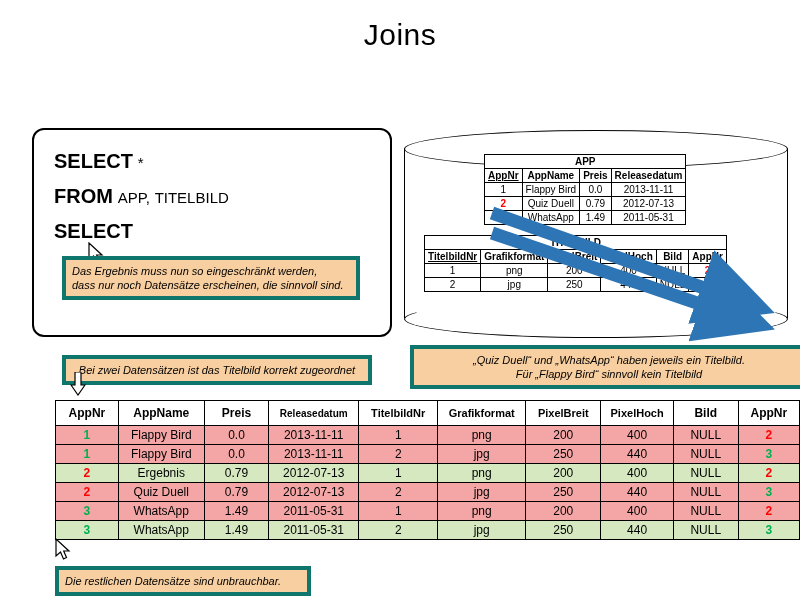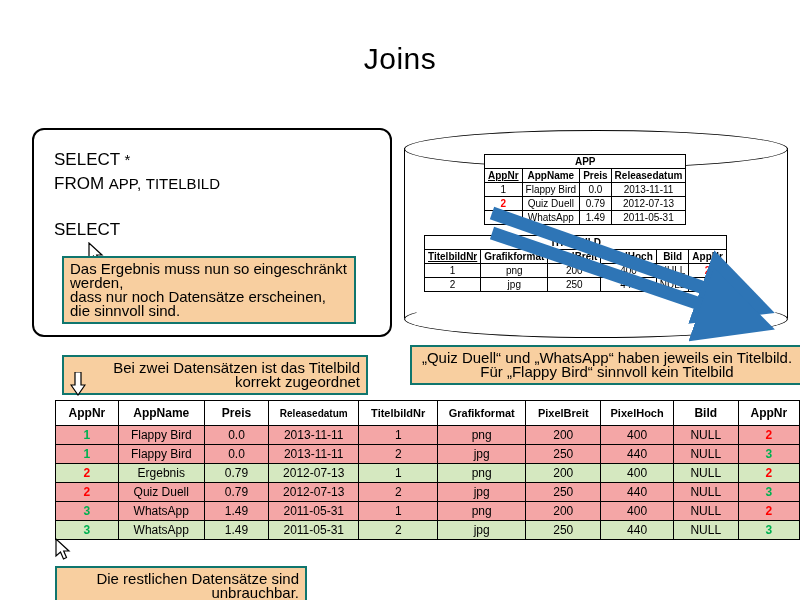--- a/index.html
+++ b/index.html
@@ -7,49 +7,50 @@
     width:800px;height:600px;position:relative;overflow:hidden;
     background:#ffffff;
     font-family:"Liberation Sans", sans-serif;
     color:#000;
   }
   .abs{position:absolute;}
 
   
   #title{
     left:0;top:18px;width:800px;text-align:center;
-    font-size:30px;font-weight:400;letter-spacing:0.5px;margin-top:24px;
+    font-size:30px;font-weight:400;letter-spacing:0.5px;
   }
 
   
   #select-box{
     left:32px;top:128px;width:356px;height:205px;
     border:2px solid #000;border-radius:12px;background:#fff;
   }
   .sql-line{position:absolute;left:20px;font-size:17px;}
-  .kw{font-weight:normal;font-size:17px;}
+  .kw{font-weight:bold;font-size:20px;}
   .tbl{font-size:15px;}
   #sql1{top:20px;}
-  #sql2{top:44px;}
+  #sql2{top:55px;}
   #sql3{top:90px;}
 
   
   .cursor{position:absolute;width:18px;height:24px;}
   .cursor svg{display:block;}
 
   
   .callout{
-    position:absolute;background:#f8cfa0;border:2px solid #0f766e;
-    font-size:15px;line-height:14px;padding:4px 6px;color:#000;
+    position:absolute;background:#f8cfa0;border:4px solid #0f766e;
+    font-size:11px;line-height:14px;padding:4px 6px;color:#000;
     text-align:center;
+    font-style:italic;
   }
   #callout1{left:62px;top:256px;width:278px;text-align:left;}
-  #callout2{left:62px;top:355px;width:290px;text-align:right;}
+  #callout2{left:62px;top:355px;width:290px;text-align:center;}
   #callout3{left:410px;top:345px;width:378px;}
-  #callout4{left:55px;top:566px;width:236px;text-align:right;}
+  #callout4{left:55px;top:566px;width:236px;text-align:left;}
 
   
   #join-tag{
     left:291px;top:320px;width:96px;height:20px;border:1px solid #000;
     background:#fff;font-size:12px;font-weight:bold;font-style:italic;
     display:flex;align-items:center;justify-content:center;
   }
 
   
   #cylinder{left:404px;top:130px;width:384px;height:206px;}

